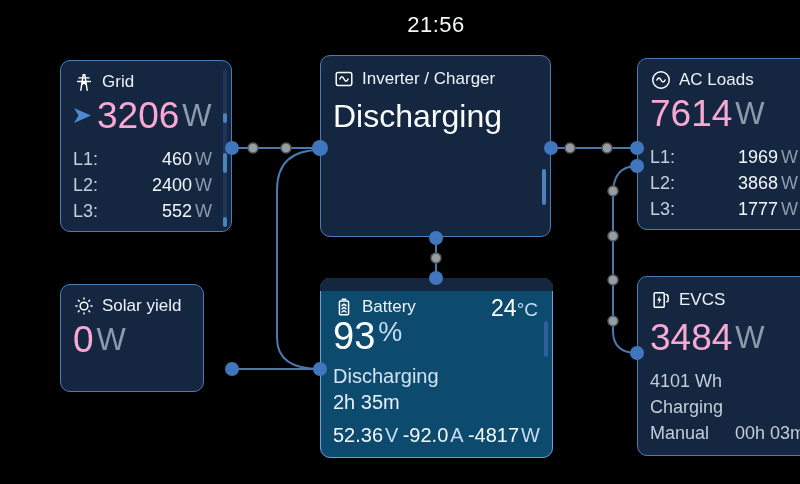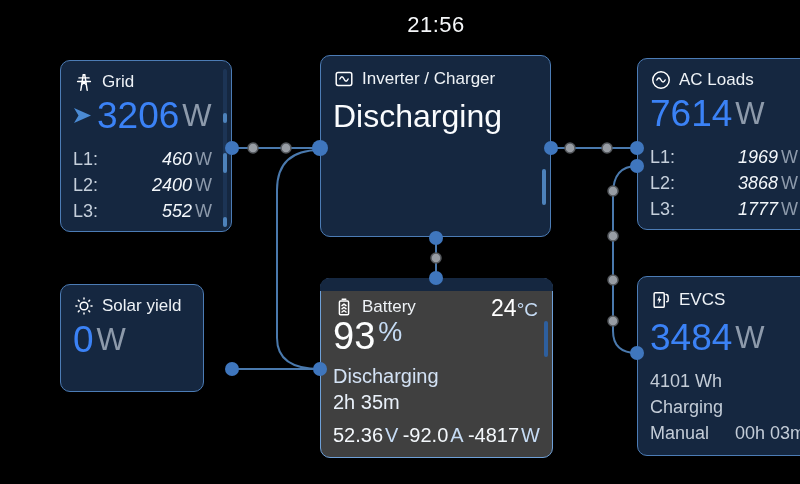--- a/index.html
+++ b/index.html
@@ -9,45 +9,45 @@
   .clock { position:absolute; top:12px; left:0; right:0; text-align:center;
            color:#f5f7f9; font-size:22px; letter-spacing:.5px; }
 
   .tile { position:absolute; background:#152740; border:1.5px solid #4c7cb5;
           border-radius:10px; box-sizing:border-box; color:#eef2f6; }
   #tile-grid     { left:24px;  top:60px;  width:172px; height:172px; }
   #tile-inverter { left:284px; top:55px;  width:231px; height:182px;text-decoration:underline; }
   #tile-acloads  { left:601px; top:58px;  width:181px; height:172px; }
   #tile-solar    { left:24px;  top:284px; width:144px; height:108px; }
   #tile-battery  { left:284px; top:278px; width:233px; height:180px;
-                   background:#404040; border-color:#6ea0d8; }
+                   background:#0c4a6e; border-color:#6ea0d8; }
   #tile-evcs     { left:601px; top:276px; width:181px; height:180px; }
 
   .battery-top-strip { position:absolute; top:-1px; left:-1px; right:-1px; height:13px;
                        background:#152740; border-radius:9px 9px 0 0; }
 
   .tile-header { position:absolute; top:10px; left:12px; right:12px;
                  display:flex; align-items:center; gap:7px; font-size:17px; color:#eef2f6; }
   #tile-battery .tile-header { top:17px; }
   #tile-evcs .tile-header, #tile-inverter .tile-header { top:12px; }
   .icon { display:inline-flex; width:22px; height:22px; flex:0 0 auto; }
   .icon svg { width:100%; height:100%; }
 
   .big-row { position:absolute; left:12px; top:36px; display:flex; align-items:center; }
-  .big-val  { font-size:37px; color:#3b82f6; line-height:1; }
+  .big-val  { font-size:37px; color:#f9a8d4; line-height:1; }
   .big-unit { font-size:31px; color:#8d9aab; margin-left:3px; line-height:1; }
   #tile-evcs .big-row { top:42px; }
   .flow-arrow { display:inline-flex; width:20px; height:21px; margin-right:4px; }
 
   .inverter-state { position:absolute; left:12px; top:42px; font-size:32px; color:#fafcfe; }
 
   .phases { position:absolute; left:12px; right:19px; bottom:7px; font-size:18px; }
   .phase-row { display:flex; align-items:baseline; line-height:26px;text-align:center; }
   .phase-label { color:#c5cfdb; }
-  .phase-val { margin-left:auto; color:#f2f6fa;font-style:italic; }
+  .phase-val { margin-left:auto; color:#f2f6fa; }
   .phase-unit { color:#8d9aab; margin-left:3px; }
 
   .batt-temp { position:absolute; right:14px; top:16px; font-size:23px; color:#fff; }
   .batt-temp .unit { color:#c6dcf5; font-size:19px; }
   .batt-soc { position:absolute; left:12px; top:38px; display:flex; align-items:flex-start; }
   .batt-soc .val { font-size:38px; color:#fdfefe; line-height:1; }
   .batt-soc .unit { font-size:27px; color:#c6dcf5; margin-left:3px; }
   .batt-state { position:absolute; left:12px; top:86px; font-size:20px; color:#d3e2f5; }
   .batt-time  { position:absolute; left:12px; top:112px; font-size:20px; color:#eaf1fa; }
   .batt-stats { position:absolute; left:12px; right:12px; bottom:10px;

